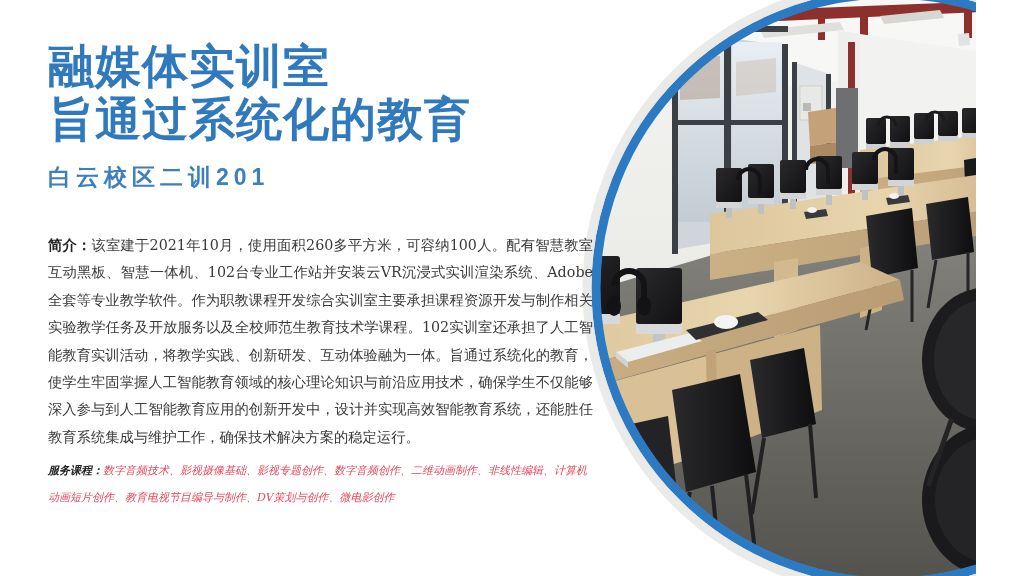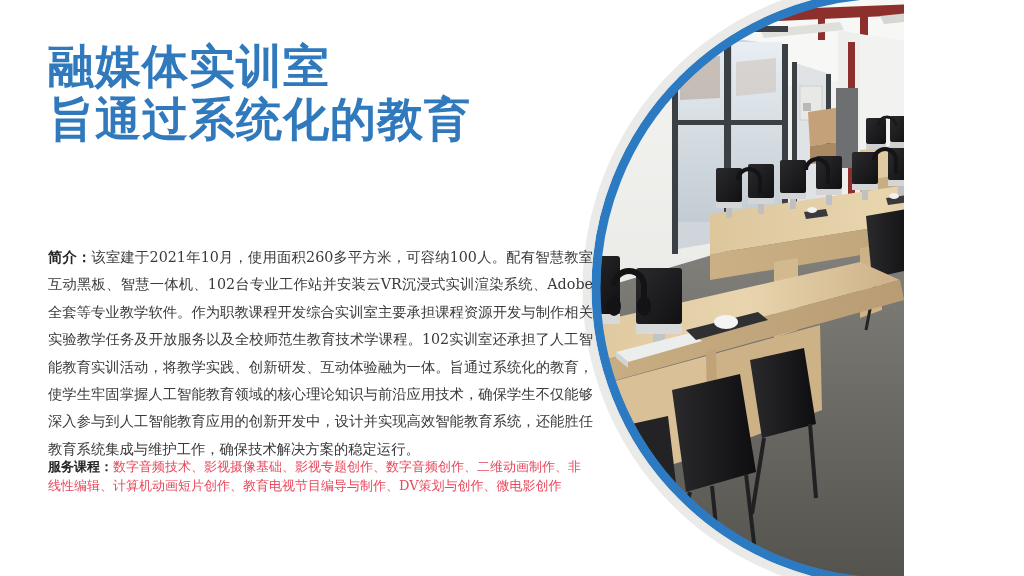--- a/index.html
+++ b/index.html
@@ -3,21 +3,21 @@
 <meta charset="utf-8">
 <title>Lab Info Slide</title>
 <style>
   html, body {
     margin: 0;
     padding: 0;
     background: #ffffff;
   }
   #slide {
     position: relative;
-    width: 904px;
+    width: 976px;
     height: 576px;
     overflow: hidden;
     background: #ffffff;
     font-family: "Liberation Sans", "DejaVu Sans", sans-serif;
   }
 
   
   .photo-panel {
     position: absolute;
     left: 560px;
@@ -58,21 +58,21 @@
     font-size: 23px;
     line-height: 30px;
     letter-spacing: 5px;
     color: #3C7FBE;
     white-space: nowrap;
   }
 
   .body-block {
     position: absolute;
     left: 48px;
-    top: 244px;
+    top: 232px;
     width: 545px;
   }
   .body-para {
     font-family: "DejaVu Serif", "Liberation Serif", serif;
     font-size: 14.3px;
     line-height: 27.4px;
     color: #3a3a3a;
     text-align: justify;
     text-justify: inter-character;
     margin: 0;
@@ -83,25 +83,26 @@
   }
 
   .courses-block {
     position: absolute;
     left: 48px;
     top: 457px;
     width: 545px;
   }
   .courses-para {
     font-family: "DejaVu Serif", "Liberation Serif", serif;
-    font-size: 13px;
-    line-height: 19px;
+    font-size: 11px;
+    line-height: 27px;
     margin: 0;
     color: #E8485C;
     text-align: left;
+    font-style: italic;
   }
   .courses-para .lead {
     font-weight: 700;
     color: #252525;
   }
 </style>
 </head>
 <body>
 
 <div id="slide">
@@ -354,20 +355,21 @@
 
       <circle cx="330" cy="288" r="303" fill="none" stroke="#e6e6e4" stroke-width="9" opacity="0.85"></circle>
     </svg>
   </div>
 
   <div class="text-col">
 
     <div class="title-block">
       <div class="title-line">融媒体实训室</div>
       <div class="title-line">旨通过系统化的教育</div>
+      <div class="subtitle-line">白云校区二训201</div>
     </div>
 
     <div class="body-block">
       <p class="body-para"><span class="lead">简介：</span><span>该室建于2021年10月，使用面积260多平方米，可容纳100人。配有智慧教室互动黑板、智慧一体机、102台专业工作站并安装云VR沉浸式实训渲染系统、Adobe全套等专业教学软件。作为职教课程开发综合实训室主要承担课程资源开发与制作相关实验教学任务及开放服务以及全校师范生教育技术学课程。102实训室还承担了人工智能教育实训活动，将教学实践、创新研发、互动体验融为一体。旨通过系统化的教育，使学生牢固掌握人工智能教育领域的核心理论知识与前沿应用技术，确保学生不仅能够深入参与到人工智能教育应用的创新开发中，设计并实现高效智能教育系统，还能胜任教育系统集成与维护工作，确保技术解决方案的稳定运行。</span></p>
     </div>
 
     <div class="courses-block">
       <p class="courses-para"><span class="lead">服务课程：</span><span>数字音频技术、影视摄像基础、影视专题创作、数字音频创作、二维动画制作、非线性编辑、计算机动画短片创作、教育电视节目编导与制作、DV策划与创作、微电影创作</span></p>
     </div>
 

